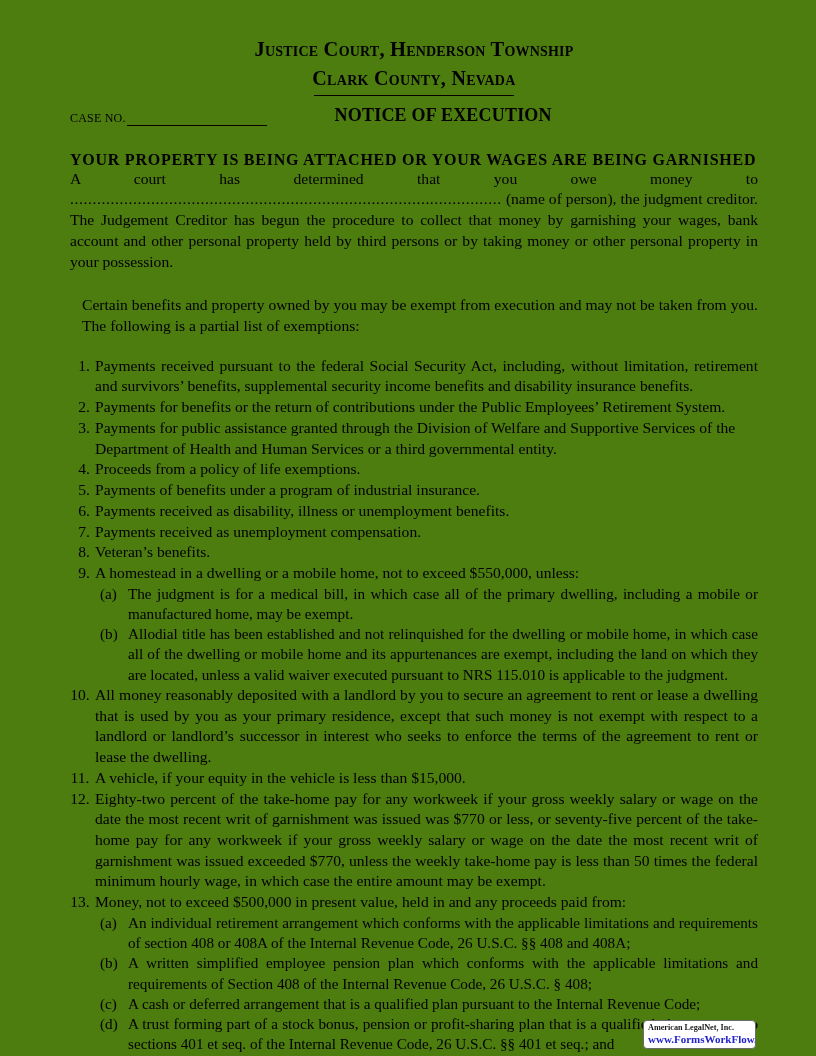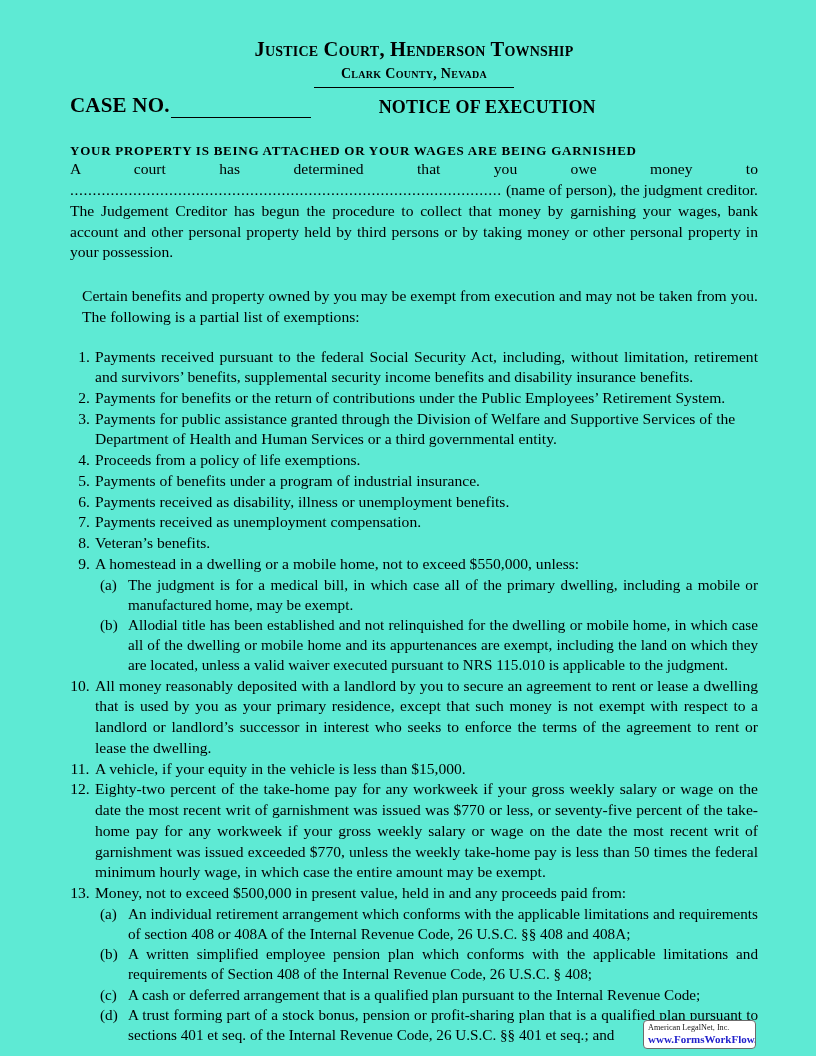--- a/index.html
+++ b/index.html
@@ -4,21 +4,21 @@
 <style>
   html, body {
     margin: 0;
     padding: 0;
     background: #ffffff;
   }
   .page {
     position: relative;
     width: 816px;
     height: 1056px;
-    background: #5eead4;
+    background: #4d7c0f;
     font-family: "Liberation Serif", "DejaVu Serif", serif;
     color: #000000;
     overflow: hidden;
     box-sizing: border-box;
   }
   .content {
     position: absolute;
     left: 70px;
     top: 38px;
     width: 688px;
@@ -30,21 +30,21 @@
     font-weight: bold;
     font-size: 20.5px;
     font-variant: small-caps;
     letter-spacing: 0.2px;
     line-height: 1.15;
     margin: 0;
   }
   .county-title {
     text-align: center;
     font-weight: bold;
-    font-size: 14px;
+    font-size: 20px;
     font-variant: small-caps;
     letter-spacing: 0.3px;
     line-height: 1.2;
     margin: 4px 0 0 0;
   }
   .rule-wrap {
     display: flex;
     justify-content: center;
     margin-top: 5px;
   }
@@ -54,43 +54,43 @@
     border-top: 1.3px solid #000;
   }
 
   .case-row {
     display: flex;
     align-items: flex-end;
     margin-top: 10px;
     height: 20px;
   }
   .case-label {
-    font-weight: bold;
-    font-size: 21px;
+    font-weight: normal;
+    font-size: 12px;
     letter-spacing: 0.2px;
     white-space: nowrap;
   }
   .case-blank {
     display: inline-block;
     width: 140px;
     border-bottom: 1.6px solid #000;
     height: 14px;
     margin-left: 1px;
   }
   .notice-title {
     font-weight: bold;
     font-size: 18px;
     letter-spacing: 0.2px;
     margin-left: 68px;
     white-space: nowrap;
   }
 
   .garnish-heading {
     font-weight: bold;
-    font-size: 13px;
+    font-size: 16px;
     letter-spacing: 0.75px;
     margin-top: 25px;
     white-space: nowrap;
   }
 
   
   .para {
     font-size: 15.6px;
     line-height: 1.33;
     text-align: justify;
@@ -159,21 +159,21 @@
     overflow: hidden;
   }
   .stamp-text {
     flex: 1 1 auto;
     padding-left: 4px;
     line-height: 1.15;
   }
   .stamp-line1 {
     font-family: "Liberation Serif", serif;
     font-size: 8.2px;
-    font-weight: normal;
+    font-weight: bold;
     color: #1a1a1a;
     white-space: nowrap;
   }
   .stamp-line2 {
     font-family: "Liberation Serif", serif;
     font-size: 11px;
     font-weight: bold;
     color: #2222cc;
     white-space: nowrap;
   }

